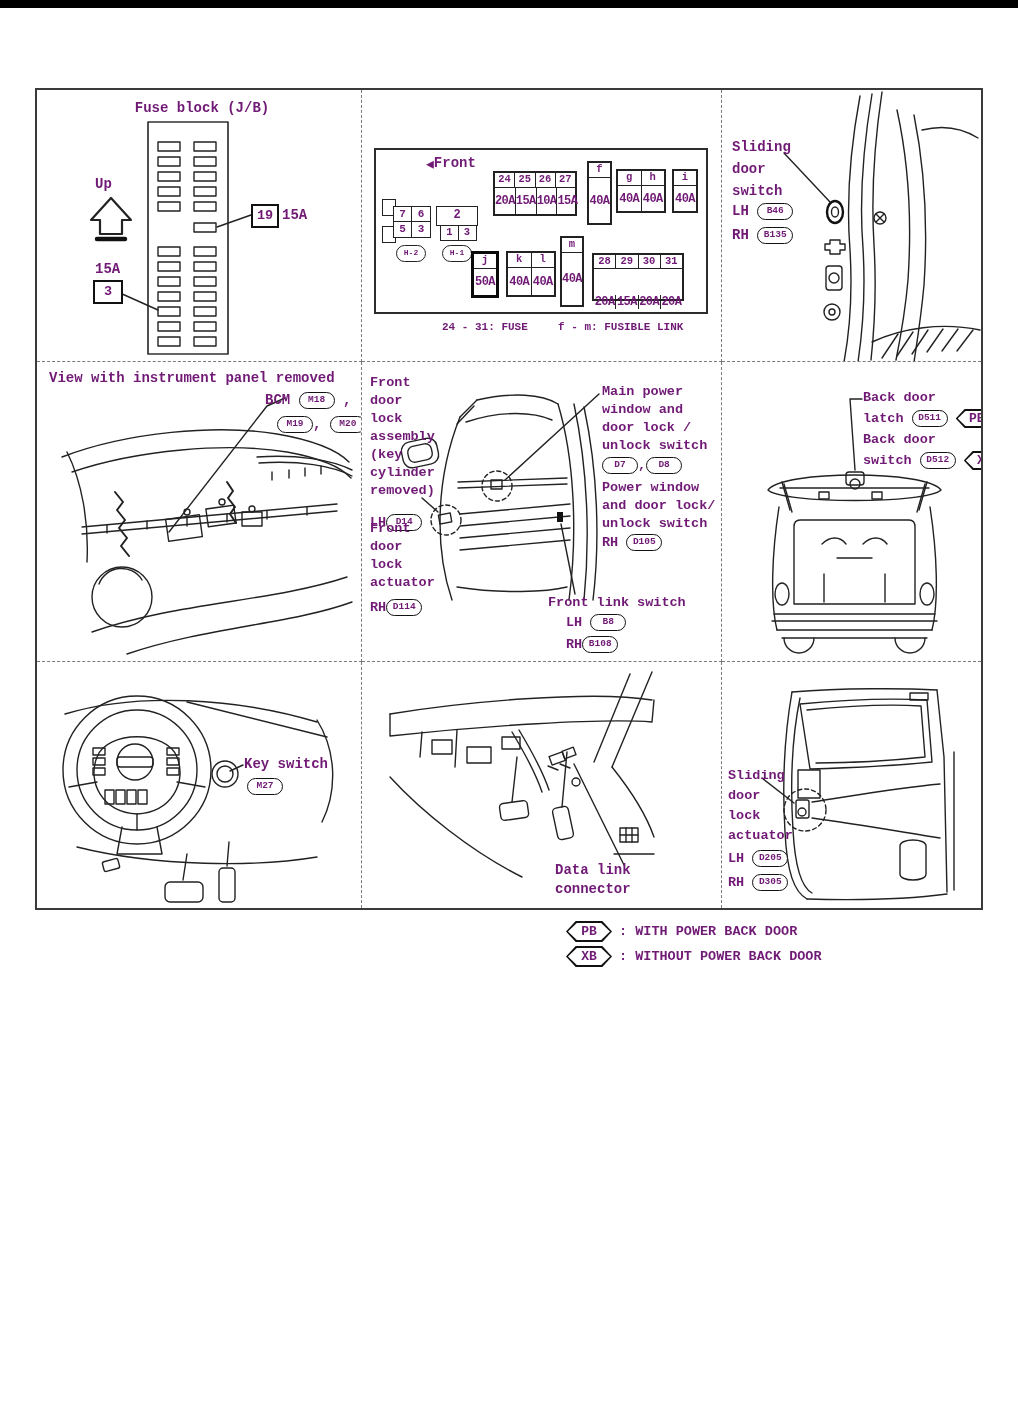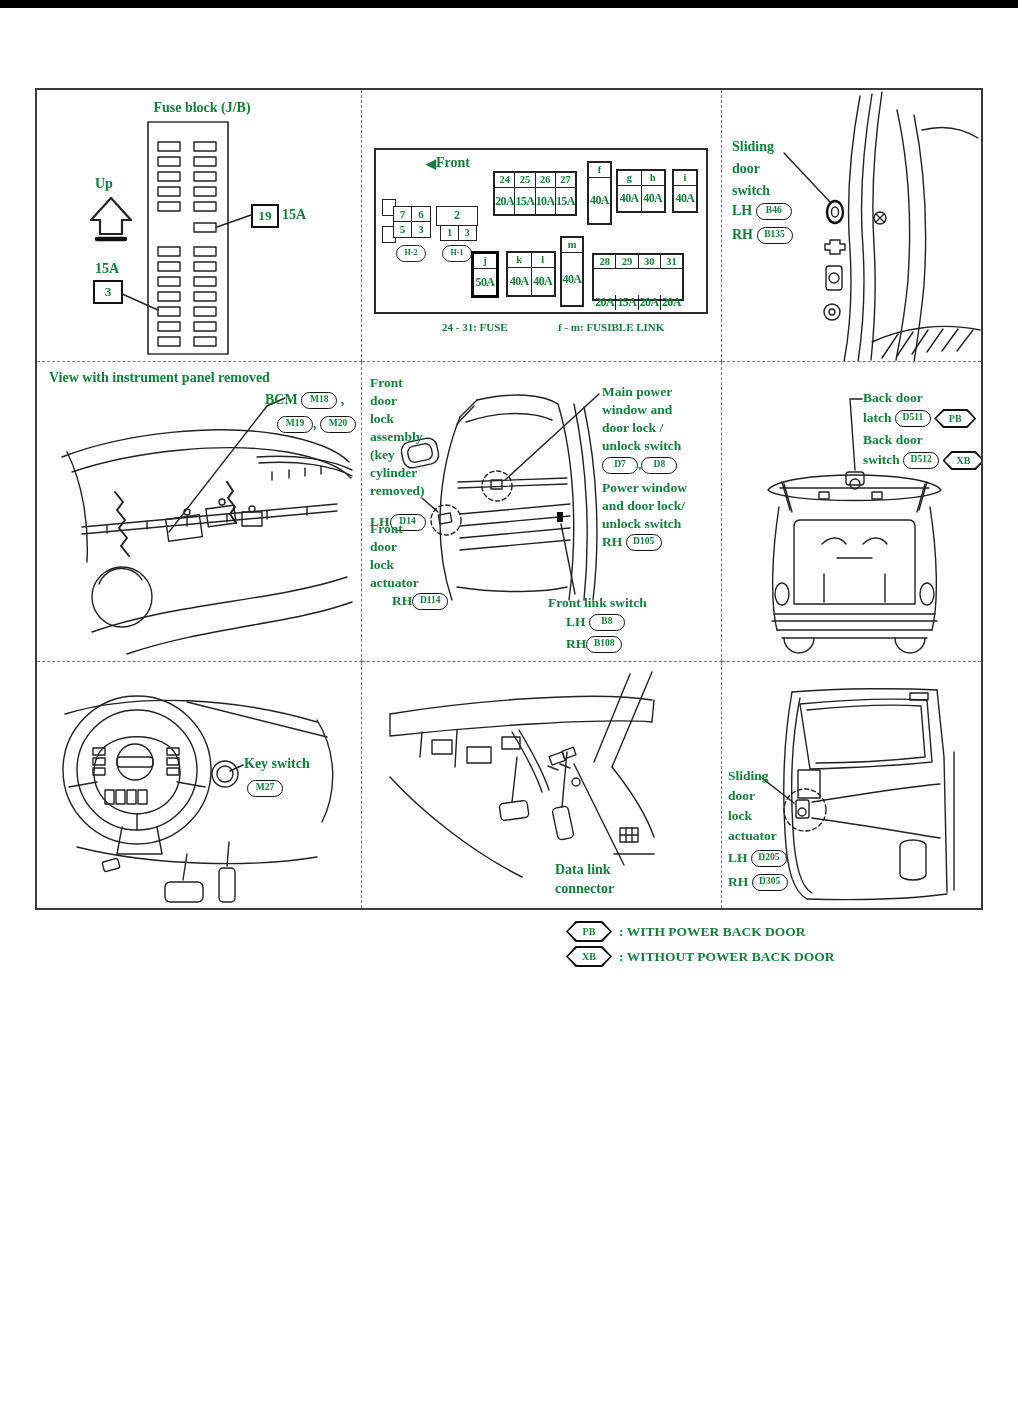--- a/index.html
+++ b/index.html
@@ -1,34 +1,34 @@
 <!DOCTYPE html>
 <html><head>
 <meta charset="utf-8">
 <style>
   html,body{margin:0;padding:0;background:#fff;}
   .page{position:relative;width:1018px;height:1403px;background:#fff;overflow:hidden;
-        font-family:Liberation Serif, serif;color:#15803d;}
+        font-family:Liberation Mono, monospace;color:#701a75;}
   .topbar{position:absolute;left:0;top:0;width:1018px;height:8px;background:#000;}
   .grid{position:absolute;left:35px;top:88px;width:948px;height:822px;border:2px solid #3a3a3a;
         display:grid;grid-template-columns:325px 360px 1fr;grid-template-rows:272px 300px 1fr;box-sizing:border-box;background:#fff;}
   .panel{position:relative;border-right:1.5px dashed #7a7a7a;border-bottom:1.5px dashed #7a7a7a;overflow:hidden;box-sizing:border-box;}
   .panel.lastcol{border-right:none;}
   .panel.lastrow{border-bottom:none;}
   .abs{position:absolute;white-space:nowrap;}
   .t{font-size:14px;font-weight:700;line-height:1.15;}
   .t13{font-size:13.5px;font-weight:700;}
   .t11{font-size:11px;font-weight:700;}
   .ctr{text-align:center;}
   .oval{display:inline-block;vertical-align:middle;min-width:24px;padding:0 5px;height:15px;line-height:13.5px;
         border:1.6px solid #111;border-radius:10px;background:#fff;font-size:9.5px;font-weight:700;text-align:center;}
   .hex{display:inline-flex;align-items:center;justify-content:center;vertical-align:middle;width:42px;height:19px;background:#111;
        clip-path:polygon(21% 0%,79% 0%,100% 50%,79% 100%,21% 100%,0% 50%);}
   .hex-in{display:flex;align-items:center;justify-content:center;width:38px;height:15.5px;background:#fff;
-       clip-path:polygon(21% 0%,79% 0%,100% 50%,79% 100%,21% 100%,0% 50%);font-size:10px;font-weight:700;}
+       clip-path:polygon(21% 0%,79% 0%,100% 50%,79% 100%,21% 100%,0% 50%);font-size:13px;font-weight:700;}
   .callout{position:absolute;border:2px solid #111;background:#fff;text-align:center;font-size:13.5px;font-weight:700;}
   .draw{position:absolute;left:0;top:0;}
   .draw path,.draw line,.draw rect,.draw circle,.draw ellipse,.draw polygon,.draw polyline
        {fill:none;stroke:#222;stroke-width:1.4;stroke-linecap:round;stroke-linejoin:round;}
   .draw .bold{stroke-width:2.4;stroke:#111;}
   .draw .dash{stroke-dasharray:4 3;}
   .draw .fillb{fill:#111;stroke:none;}
   .fuse{stroke:#555;stroke-width:1.3;}
   .fuseb{stroke:#111;stroke-width:2.6;}
   
@@ -323,21 +323,21 @@
       <div class="abs t13" style="left:8px;top:49px;">lock</div>
       <div class="abs t13" style="left:8px;top:67px;">assembly</div>
       <div class="abs t13" style="left:8px;top:85px;">(key</div>
       <div class="abs t13" style="left:8px;top:103px;">cylinder</div>
       <div class="abs t13" style="left:8px;top:121px;">removed)</div>
       <div class="abs t13" style="left:8px;top:139px;margin-top:13px;"><span>LH</span><span class="oval">D14</span></div>
       <div class="abs t13" style="left:8px;top:159px;">Front</div>
       <div class="abs t13" style="left:8px;top:177px;">door</div>
       <div class="abs t13" style="left:8px;top:195px;">lock</div>
       <div class="abs t13" style="left:8px;top:213px;">actuator</div>
-      <div class="abs t13" style="left:8px;top:231px;margin-left:22px;"><span>RH</span><span class="oval">D114</span></div>
+      <div class="abs t13" style="left:8px;top:237px;"><span>RH</span><span class="oval">D114</span></div>
       <div class="abs t13" style="left:240px;top:22px;">Main power</div>
       <div class="abs t13" style="left:240px;top:40px;">window and</div>
       <div class="abs t13" style="left:240px;top:58px;">door lock /</div>
       <div class="abs t13" style="left:240px;top:76px;">unlock switch</div>
       <div class="abs t13" style="left:240px;top:95px;"><span class="oval">D7</span><span>,</span><span class="oval">D8</span></div>
       <div class="abs t13" style="left:240px;top:118px;">Power window</div>
       <div class="abs t13" style="left:240px;top:136px;">and door lock/</div>
       <div class="abs t13" style="left:240px;top:154px;">unlock switch</div>
       <div class="abs t13" style="left:240px;top:172px;"><span>RH</span> <span class="oval">D105</span></div>
       <div class="abs t13" style="left:186px;top:233px;">Front link switch</div>

